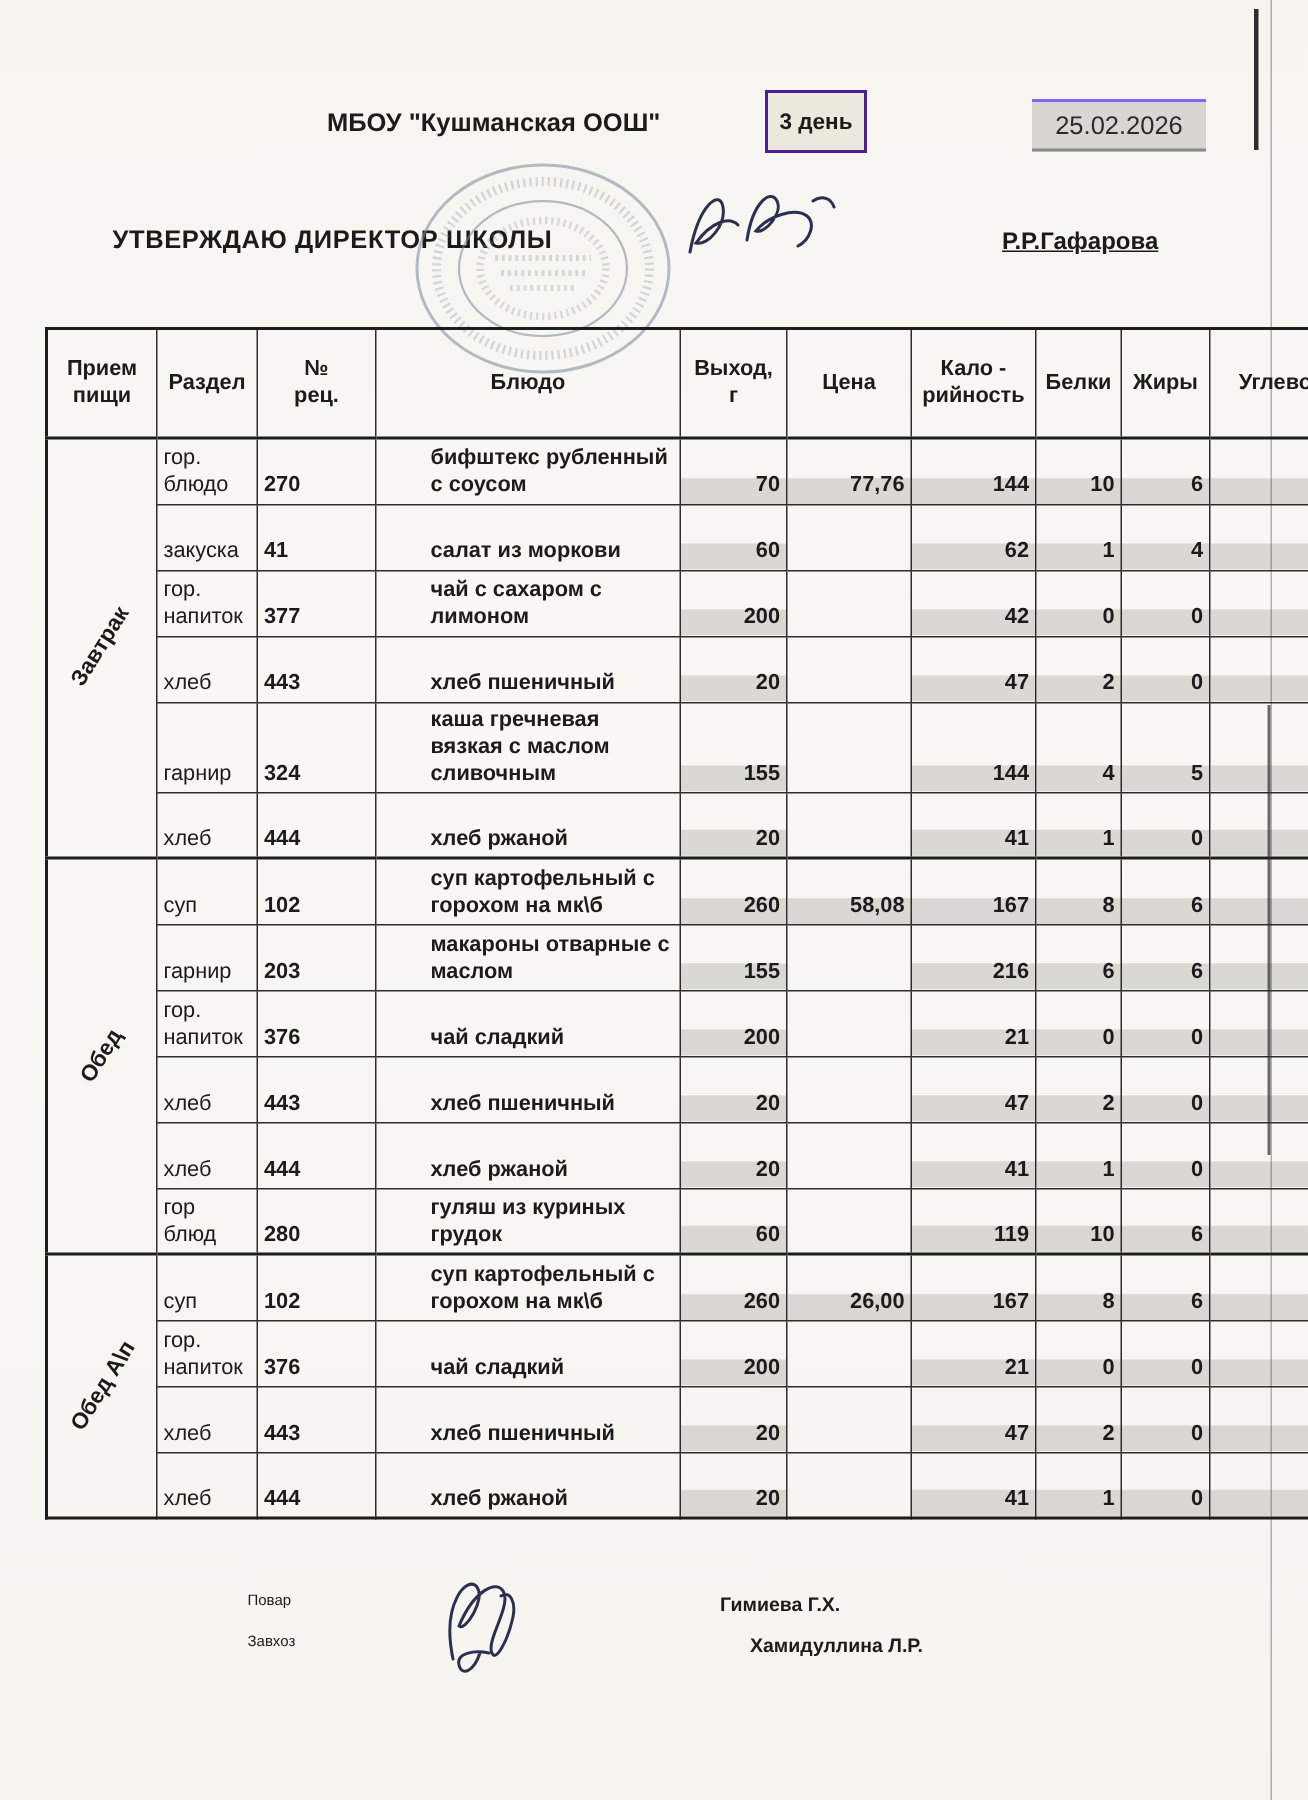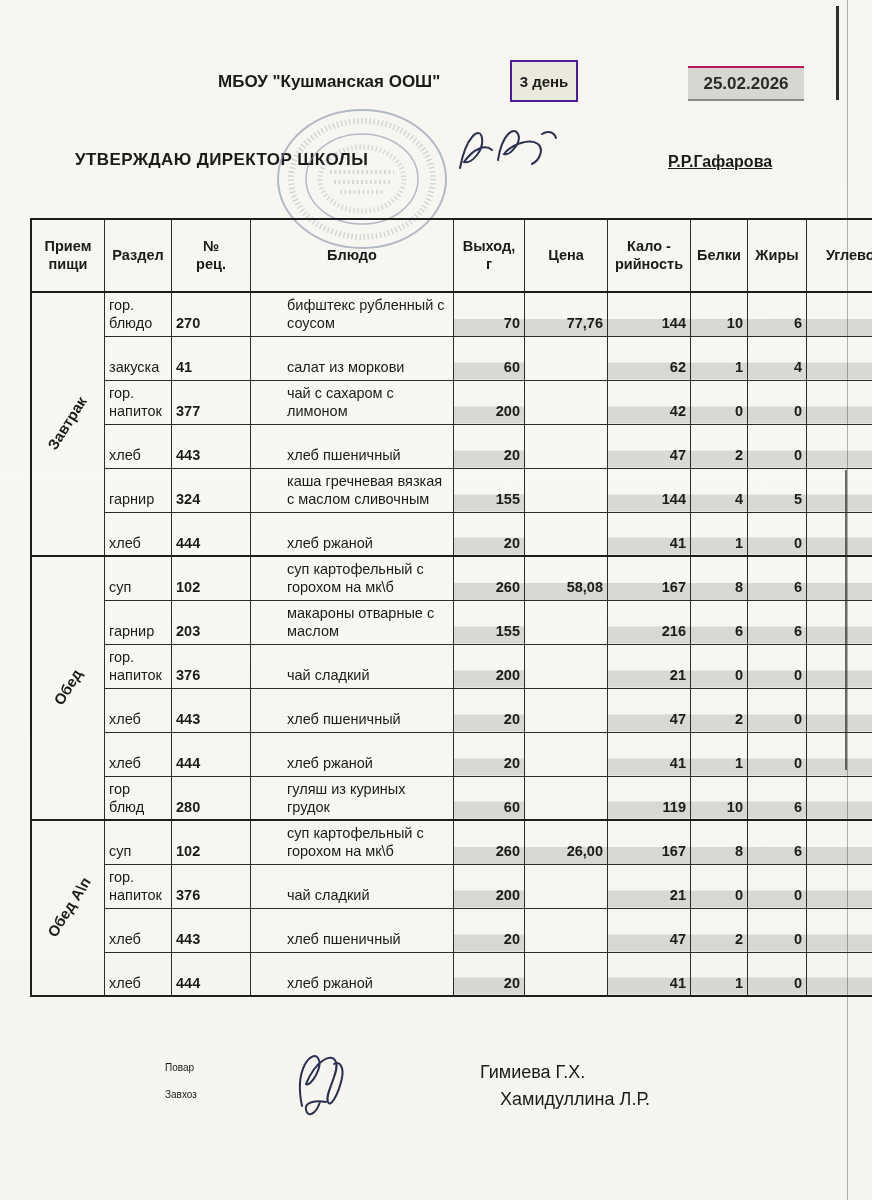--- a/index.html
+++ b/index.html
@@ -10,23 +10,23 @@
   }
   .abs{position:absolute;}
   .school-title{left:218px;top:72px;font-size:17px;font-weight:700;}
   .day-badge{
     left:480px;top:60px;width:64px;height:38px;border:2px solid #4c1d95;
     background:#ebe9dd;display:flex;align-items:center;justify-content:center;
     font-size:15px;font-weight:700;margin-left:30px;
   }
   .date-box{
     left:688px;top:66px;width:116px;height:31px;background:#d8d6d0;
-    border-top:2px solid #be185d;border-bottom:2px solid #8a8a86;
+    border-top:2px solid #8b5cf6;border-bottom:2px solid #8a8a86;
     display:flex;align-items:center;justify-content:center;
-    font-size:17px;font-weight:700;color:#2a2a28;
+    font-size:17px;font-weight:400;color:#2a2a28;
   }
   .approve-text{left:75px;top:150px;font-size:17px;font-weight:700;letter-spacing:.4px;}
   .director-name{left:668px;top:153px;font-size:16px;font-weight:700;text-decoration:underline;}
   .seal{left:266px;top:102px;opacity:.55;}
   .sig-director{left:452px;top:120px;}
   .sig-footer{left:272px;top:1044px;}
   .scan-line{background:#2e2e2c;}
 
   table{
     position:absolute;left:30px;top:218px;width:796px;
@@ -41,28 +41,28 @@
   tbody td{vertical-align:bottom;line-height:1.25;}
   tbody tr{height:44px;}
   tr.grp-first td{border-top:2px solid #1d1d1d;}
   .meal-cell{vertical-align:middle !important;text-align:center;}
   .meal-label{
     display:inline-block;transform:rotate(-58deg);
     font-weight:700;font-size:15px;white-space:nowrap;
   }
   td.section{white-space:pre-line;font-weight:400;vertical-align:bottom;}
   td.rec{font-weight:700;}
-  td.dish{font-weight:400;padding-left:36px;}
+  td.dish{font-weight:700;padding-left:36px;}
   td.num{
     text-align:right;font-weight:700;
     background:linear-gradient(0deg,rgba(148,146,138,.30) 0px,rgba(148,146,138,.30) 17px,rgba(0,0,0,0) 17px);
   }
   td.num.blank{background:none;}
   .footer-label{font-size:10px;font-weight:400;}
-  .footer-name{font-size:18px;font-weight:400;}
+  .footer-name{font-size:13px;font-weight:700;}
 </style>
 </head>
 <body>
 
 <div class="abs school-title">МБОУ "Кушманская ООШ"</div>
 <div class="abs day-badge">3 день</div>
 <div class="abs date-box">25.02.2026</div>
 <div class="abs approve-text">УТВЕРЖДАЮ ДИРЕКТОР ШКОЛЫ</div>
 <div class="abs director-name">Р.Р.Гафарова</div>
 

